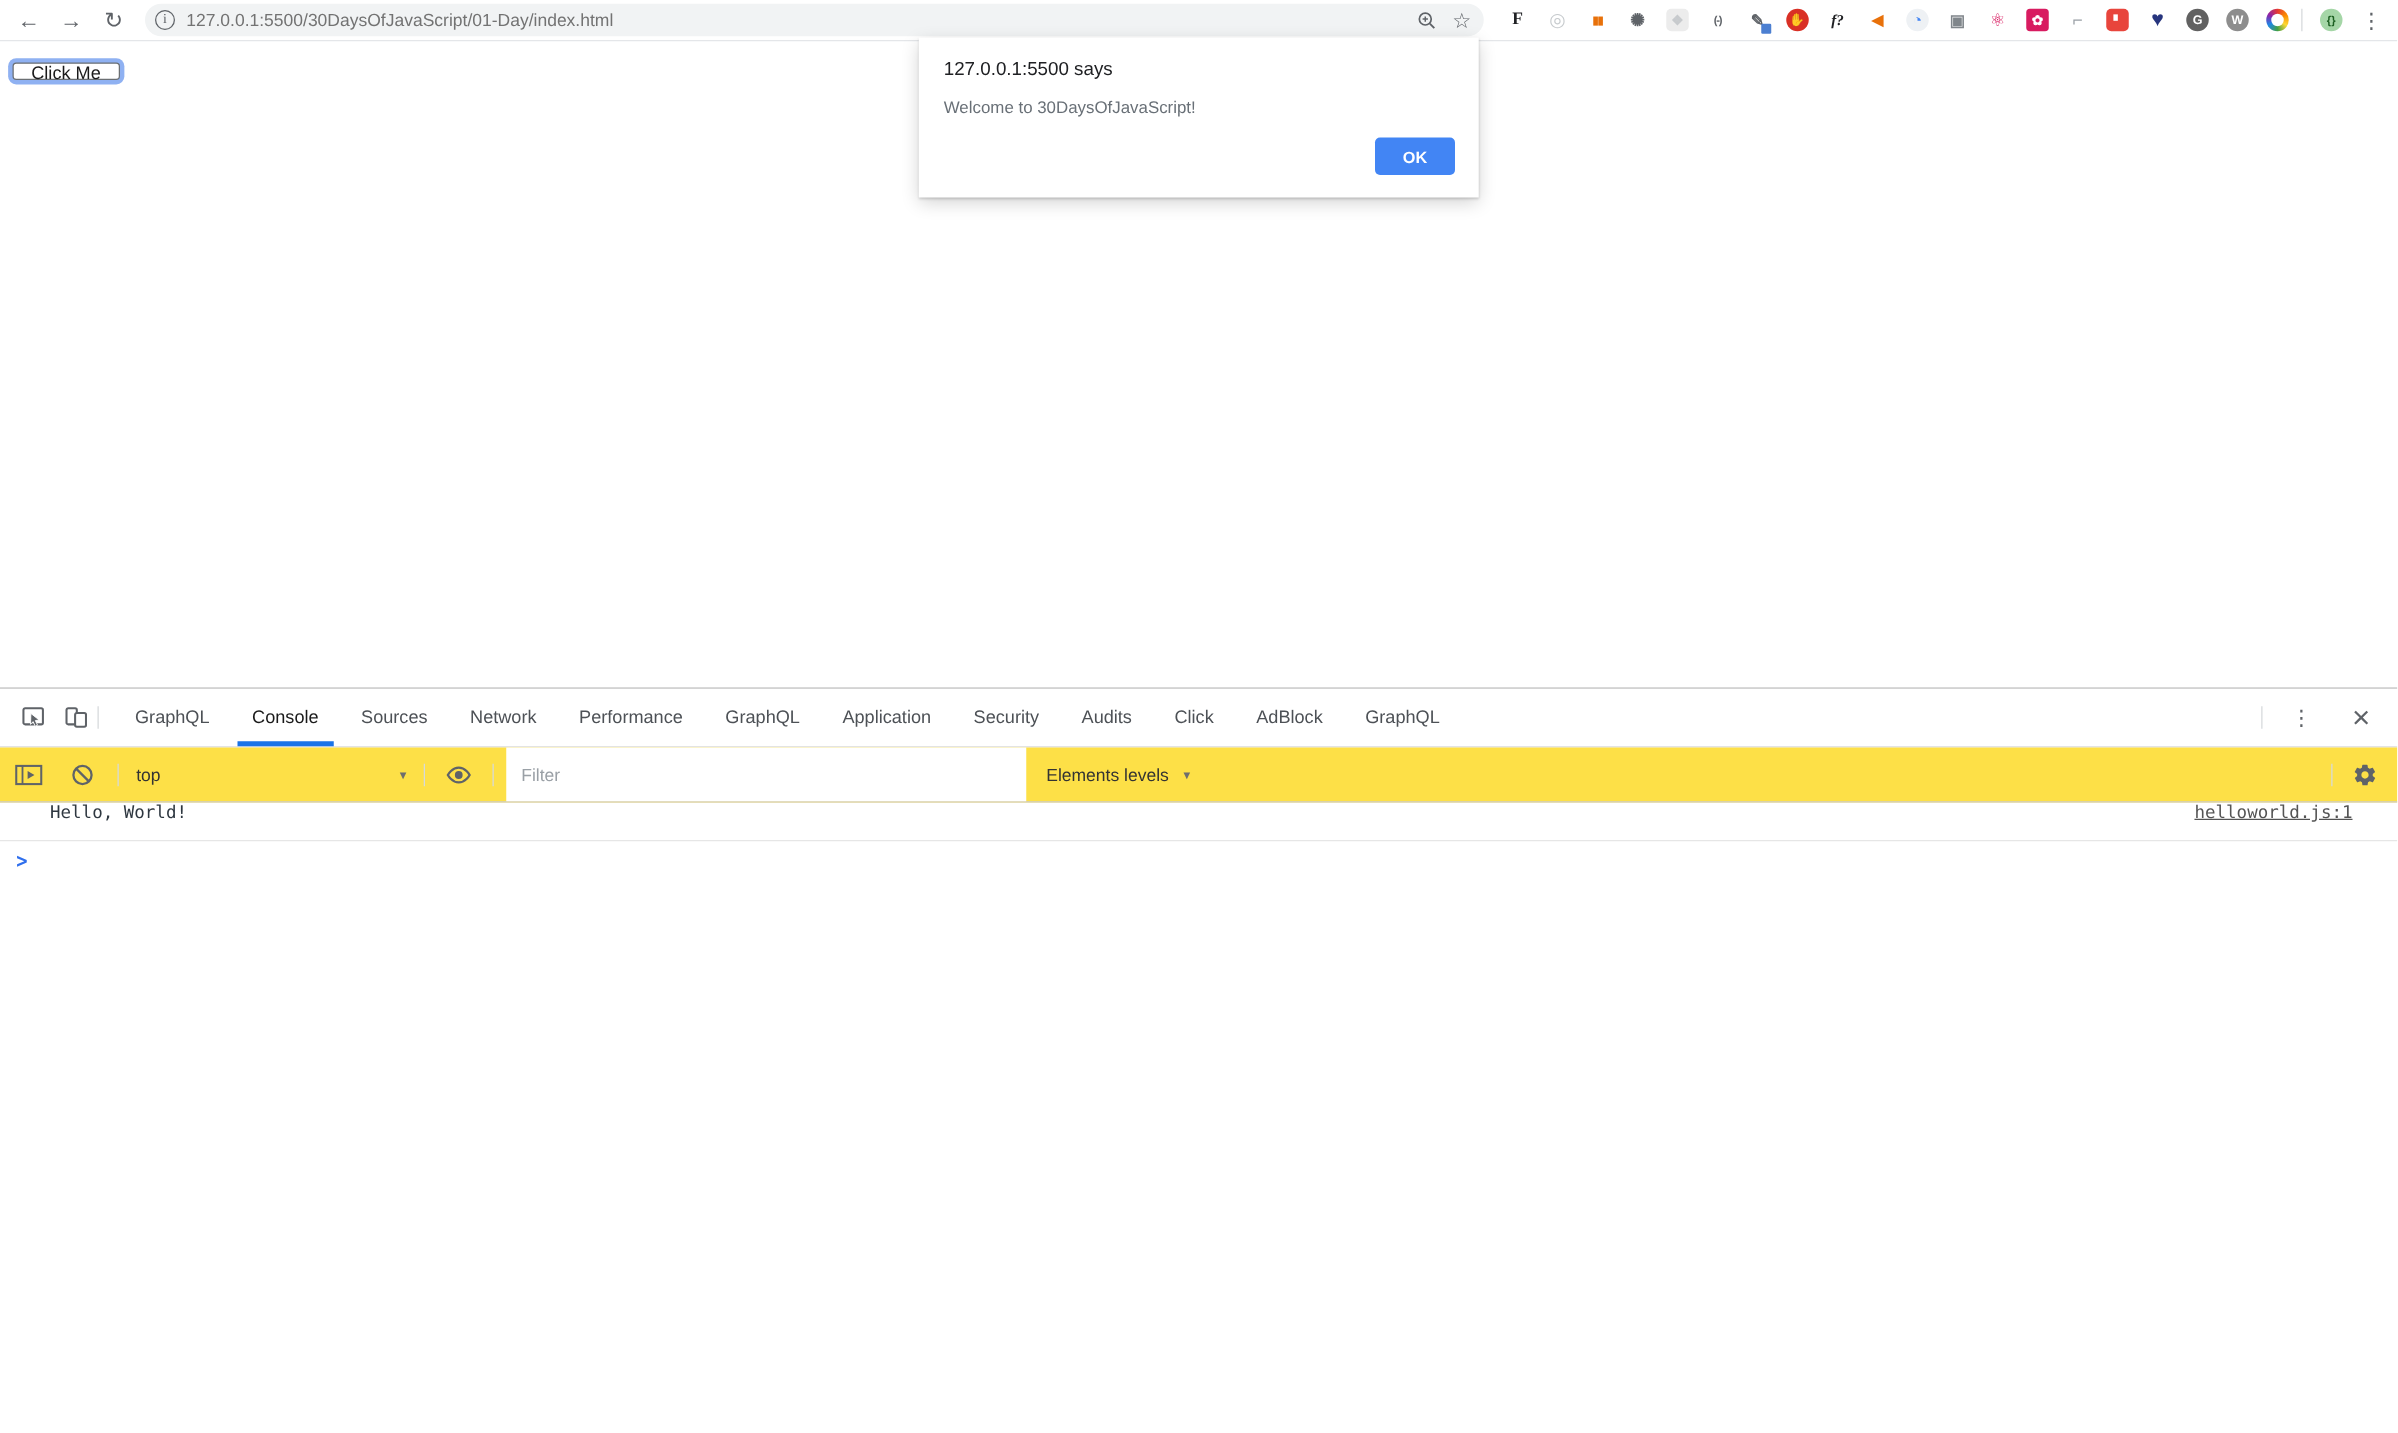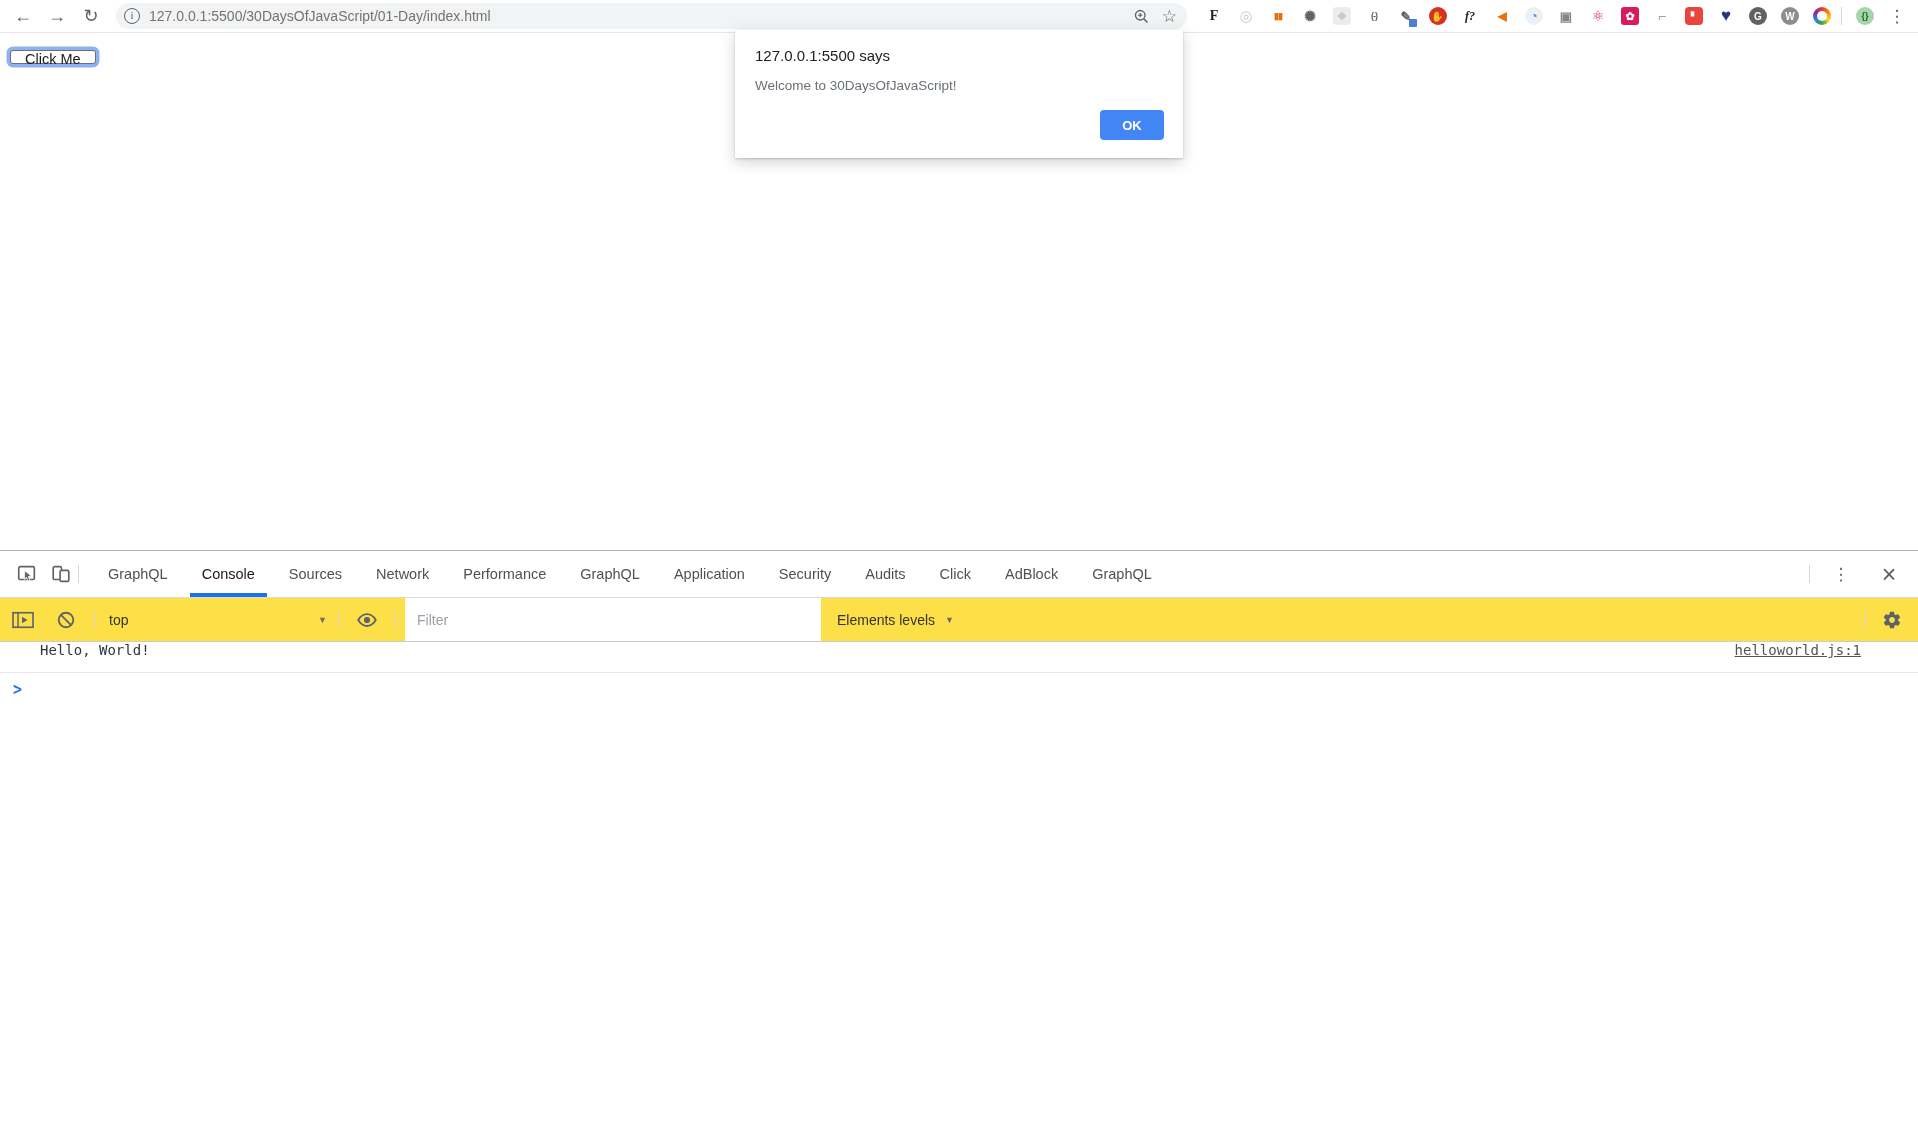--- a/index.html
+++ b/index.html
@@ -87,21 +87,21 @@
   .caret { font-size:9px; color:#6e6e6e; }
   .filter-input { width:416px; height:100%; border:none; background:#fff; font-size:14px;
                   padding:0 12px; color:#333; outline:none; font-family:"Liberation Sans",sans-serif; flex:0 0 auto; }
   .filter-input::placeholder { color:#9aa0a6; }
   .levels { display:flex; align-items:center; gap:10px; margin-left:16px; font-size:14px; color:#333; flex:0 0 auto; }
   .consolebar .spacer { flex:1 1 auto; }
 
   .log-row { height:31px; border-bottom:1px solid #e6e6e6; display:flex; 
              font-family:"DejaVu Sans Mono", monospace; font-size:14px; }
   .log-text { margin-left:40px; color:#2e3740; flex:1 1 auto; }
-  .log-src { margin-right:57px; color:#545454; text-decoration:underline; cursor:pointer; }
+  .log-src { margin-right:36px; color:#545454; text-decoration:underline; cursor:pointer; }
   .prompt-row { height:32px; display:flex; align-items:center; }
   .prompt-chevron { margin-left:13px; font-family:"DejaVu Sans Mono", monospace; font-weight:bold;
                     font-size:15px; color:#2f6fed; transform:scaleY(1.15); }
 </style>
 </head>
 <body>
 
 <div class="screen">
 
   <header class="toolbar">

